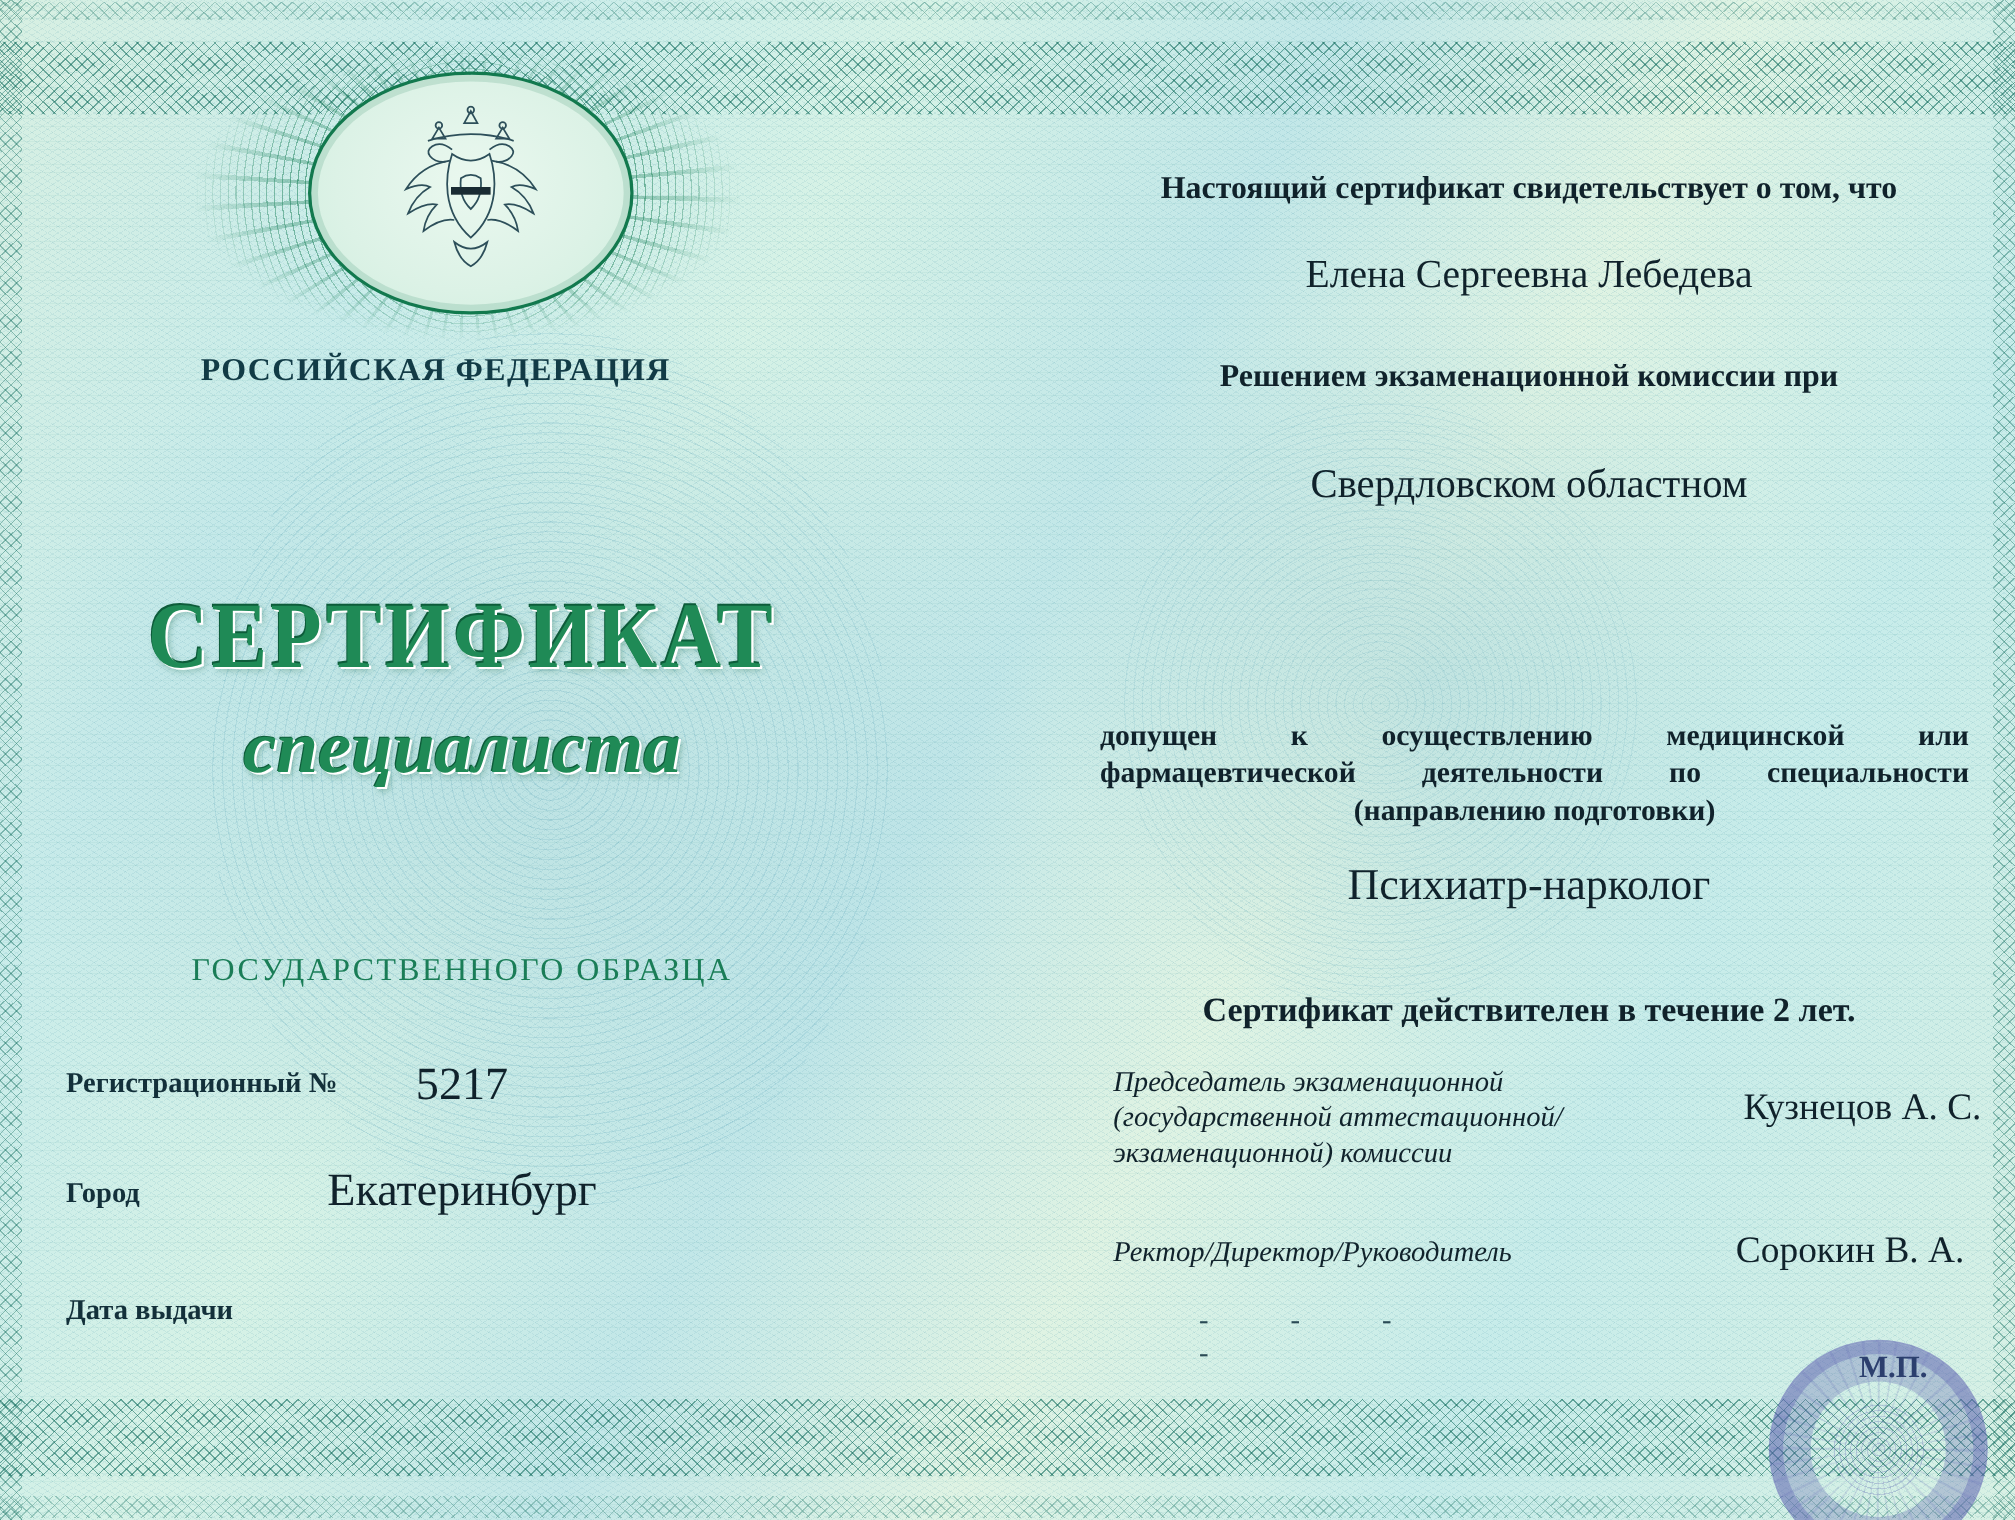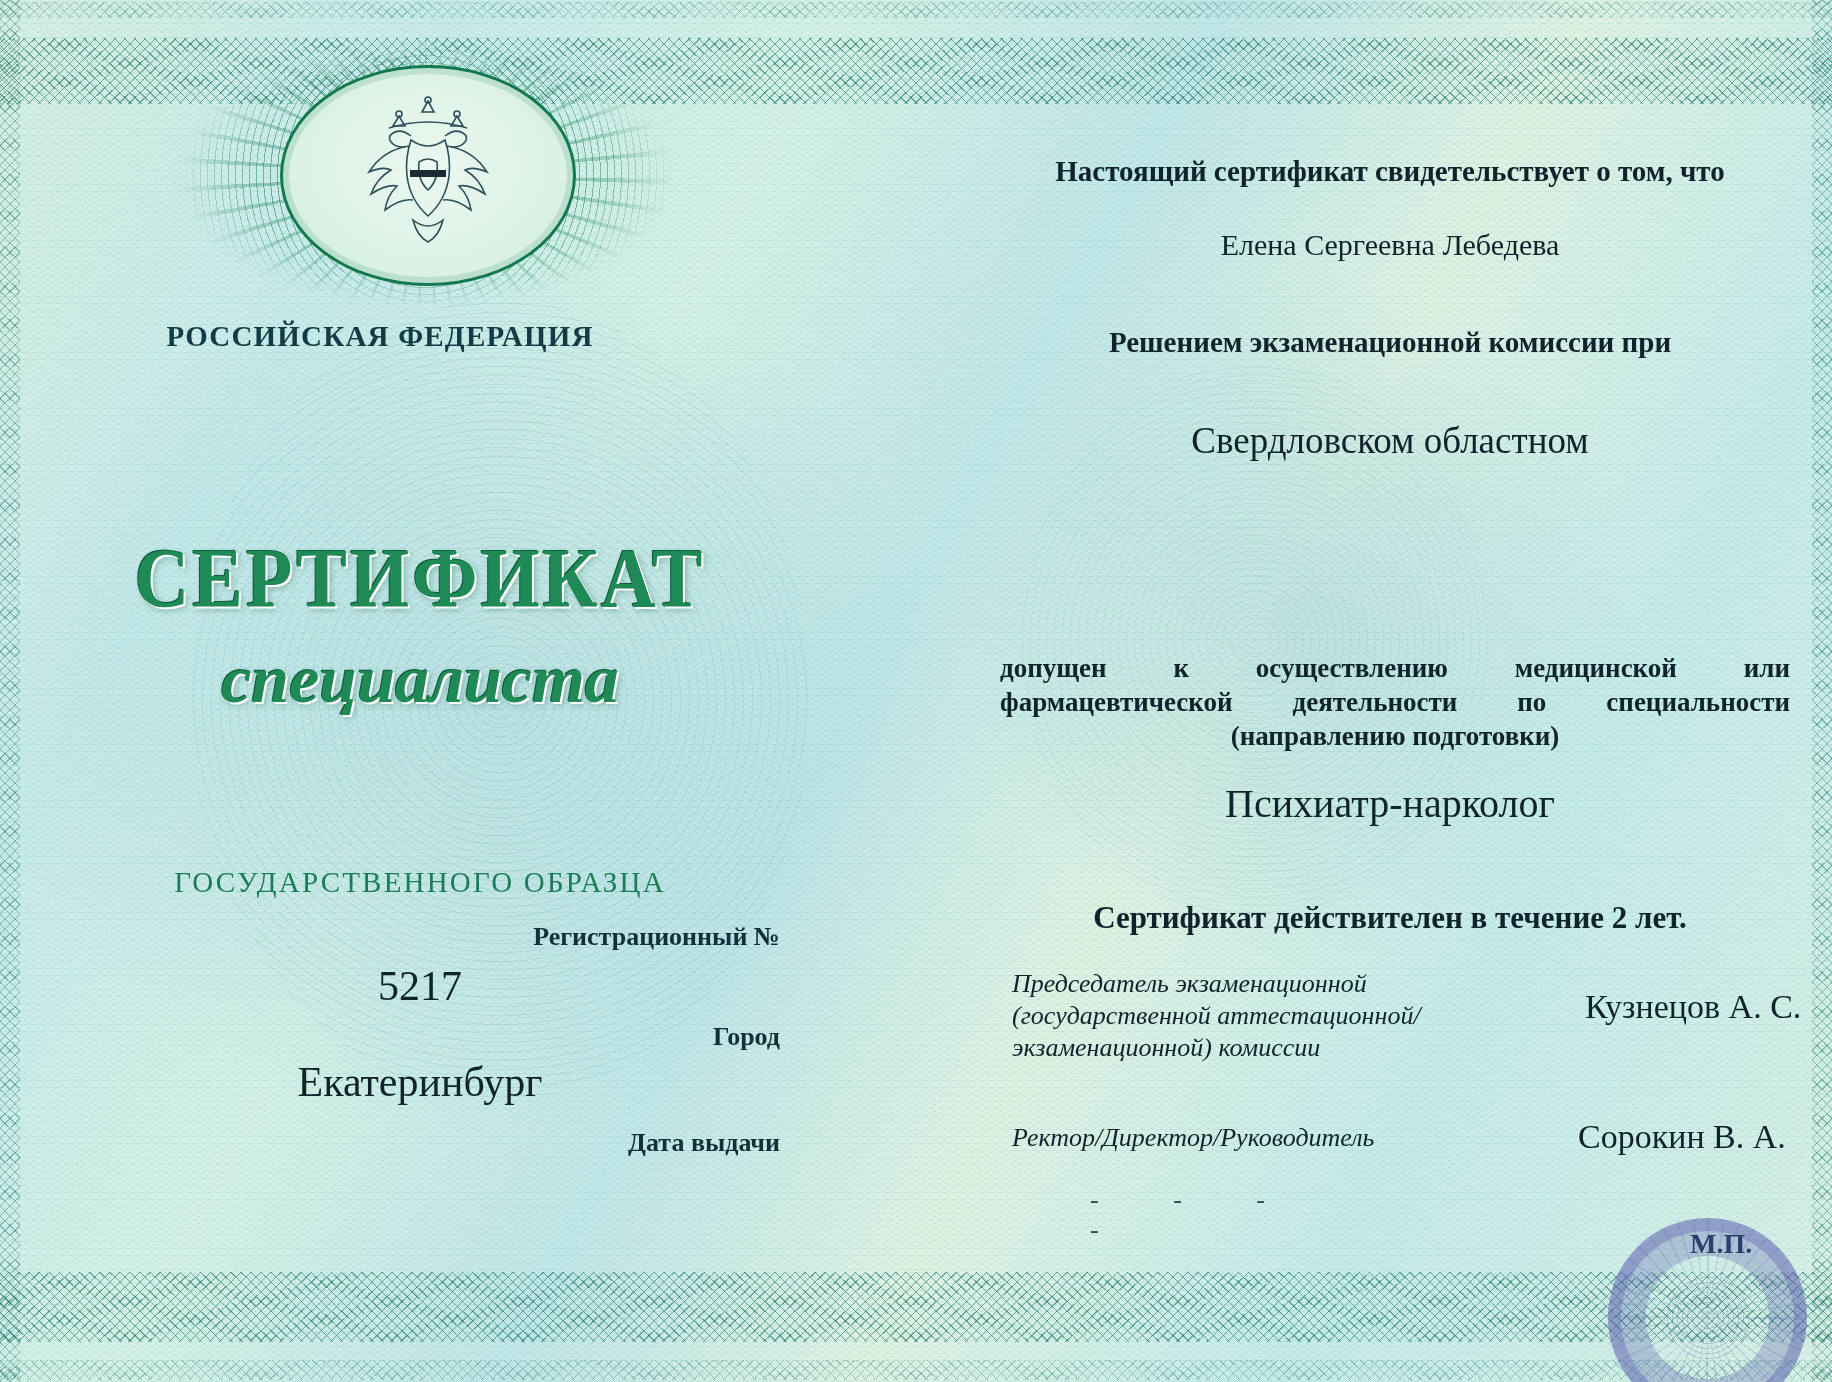--- a/index.html
+++ b/index.html
@@ -113,20 +113,21 @@
   .rf-title {
     position: absolute;
     left: 0;
     top: 320px;
     width: 760px;
     text-align: center;
     font-weight: bold;
     font-size: 29px;
     letter-spacing: 1.2px;
     color: #123b46;
+    padding-left: 16px;
   }
   .big-title {
     position: absolute;
     left: 80px;
     top: 535px;
     width: 680px;
     text-align: center;
     font-size: 76px;
     font-weight: bold;
     letter-spacing: 3px;
@@ -161,24 +162,25 @@
     letter-spacing: 1px;
     color: #1a7d57;
   }
   .gos-line1 { top: 820px; }
   .gos-line2 { top: 866px; letter-spacing: 2.2px; }
 
   .lbl {
     position: absolute;
     left: 60px;
     width: 720px;
-    text-align: right;
+    text-align: left;
     font-size: 26px;
     font-weight: bold;
     color: #13303a;
+    margin-top: 48px;
   }
   .val {
     position: absolute;
     left: 60px;
     width: 720px;
     text-align: center;
     font-size: 42px;
     color: #10222b;
   }
   .lbl-reg  { top: 922px; }
@@ -198,21 +200,21 @@
     font-size: 29px;
     font-weight: bold;
     color: #10222b;
   }
   .r-name {
     position: absolute;
     left: 980px;
     top: 228px;
     width: 820px;
     text-align: center;
-    font-size: 30px;
+    font-size: 36px;
     color: #10222b;
   }
   .r-decision {
     position: absolute;
     left: 980px;
     top: 326px;
     width: 820px;
     text-align: center;
     font-size: 29px;
     font-weight: bold;

